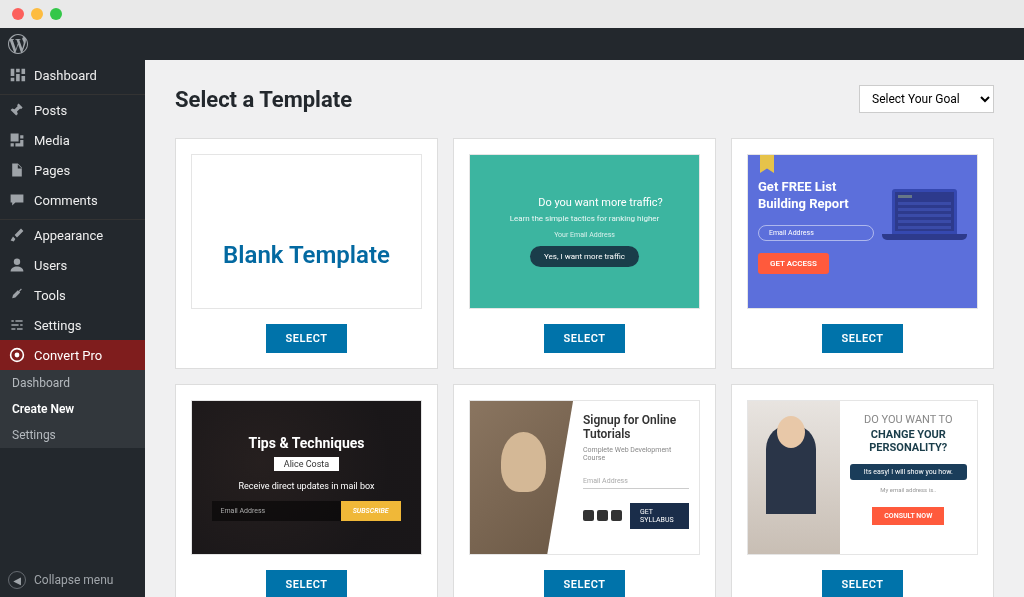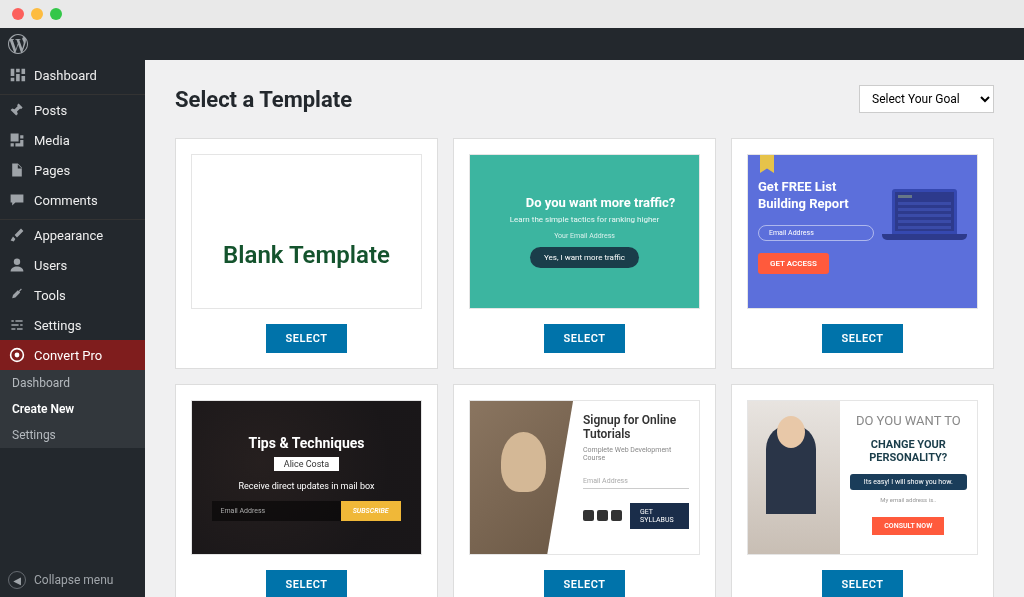--- a/index.html
+++ b/index.html
@@ -33,24 +33,24 @@
 .header { display: flex; justify-content: space-between; align-items: center; margin-bottom: 25px; }
 .title { font-size: 22px; font-weight: 700; color: #23282d; }
 .goal-select { background: #fff; border: 1px solid #ccc; padding: 5px 8px; font-size: 12px; width: 135px; cursor: pointer; }
 
 .grid { display: grid; grid-template-columns: repeat(3, 1fr); gap: 15px; }
 .card { background: #fff; border: 1px solid #ddd; padding: 15px; display: flex; flex-direction: column; align-items: center; }
 .preview { width: 100%; height: 155px; margin-bottom: 15px; position: relative; overflow: hidden; border: 1px solid #e5e5e5; }
 .select-btn { background: #0073aa; color: #fff; border: none; padding: 8px 20px; font-size: 11px; font-weight: 600; letter-spacing: 0.5px; cursor: pointer; }
 
 .pv-blank { display: flex; align-items: center; justify-content: center; background: #fff; }
-.pv-blank-text { font-size: 24px; font-weight: 600; color: #14532d; margin-top: 46px; }
+.pv-blank-text { font-size: 24px; font-weight: 600; color: #0369a1; margin-top: 46px; }
 
 .pv-traffic { background: #3cb5a0; color: #fff; display: flex; flex-direction: column; align-items: center; justify-content: center; padding: 10px; }
-.pv-traffic h3 { font-size: 13px; margin-bottom: 5px; font-weight: 700; padding-left: 32px; }
+.pv-traffic h3 { font-size: 11px; margin-bottom: 5px; font-weight: 400; padding-left: 32px; }
 .pv-traffic p { font-size: 8px; margin-bottom: 8px; opacity: 0.9; }
 .pv-traffic .email-label { font-size: 7px; margin-bottom: 7px; opacity: 0.8; }
 .pv-traffic button { background: #1a3d4a; color: #fff; border: none; padding: 6px 14px; font-size: 8px; border-radius: 14px; }
 
 .pv-report { background: #5c6fdb; color: #fff; display: flex; padding: 14px 10px; gap: 8px; position: relative; }
 .pv-report .ribbon { position: absolute; top: 0; left: 12px; width: 14px; height: 18px; background: #e6c34a; clip-path: polygon(0 0, 100% 0, 100% 100%, 50% 75%, 0 100%); }
 .pv-report .left { flex: 1; }
 .pv-report h3 { font-size: 13px; line-height: 1.3; margin-bottom: 12px; margin-top: 10px; }
 .pv-report .input-pill { border: 1px solid rgba(255,255,255,0.5); border-radius: 12px; padding: 3px 10px; font-size: 7px; margin-bottom: 10px; }
 .pv-report .btn-orange { background: #ff5a3c; color: #fff; padding: 6px 12px; font-size: 8px; border-radius: 3px; display: inline-block; font-weight: 600; }
@@ -78,21 +78,21 @@
 .pv-signup .bottom { display: flex; align-items: center; gap: 8px; }
 .pv-signup .socials { display: flex; gap: 3px; }
 .pv-signup .soc { width: 11px; height: 11px; background: #333; border-radius: 2px; }
 .pv-signup .syl-btn { background: #1a2d4a; color: #fff; padding: 5px 10px; font-size: 7px; margin-left: auto; }
 
 .pv-change { background: #fff; display: flex; }
 .pv-change .photo { width: 40%; background: linear-gradient(180deg, #e8e4e0 0%, #c8beb4 100%); position: relative; }
 .pv-change .photo::after { content: ''; position: absolute; top: 15%; left: 20%; width: 50px; height: 90px; background: #2a3548; border-radius: 25px 25px 0 0; }
 .pv-change .photo::before { content: ''; position: absolute; top: 10%; left: 32%; width: 28px; height: 32px; background: #e8c8a8; border-radius: 50%; z-index: 2; }
 .pv-change .right { flex: 1; padding: 12px 10px; text-align: center; }
-.pv-change .q { font-size: 13px; color: #888; margin-bottom: 10px; }
+.pv-change .q { font-size: 11px; color: #888; margin-bottom: 2px; }
 .pv-change h3 { font-size: 11px; font-weight: 700; color: #1a3d4a; line-height: 1.2; margin-bottom: 10px; }
 .pv-change .banner { background: #1a3d5a; color: #fff; padding: 4px; font-size: 7px; border-radius: 3px; margin-bottom: 6px; }
 .pv-change .email-label { font-size: 6px; color: #999; margin-bottom: 10px; }
 .pv-change .consult { background: #ff5a3c; color: #fff; padding: 5px 12px; font-size: 7px; display: inline-block; font-weight: 600; }
 </style>
 </head>
 <body>
 
 <div class="mac-bar">
   <div class="mac-dot mac-red"></div>

